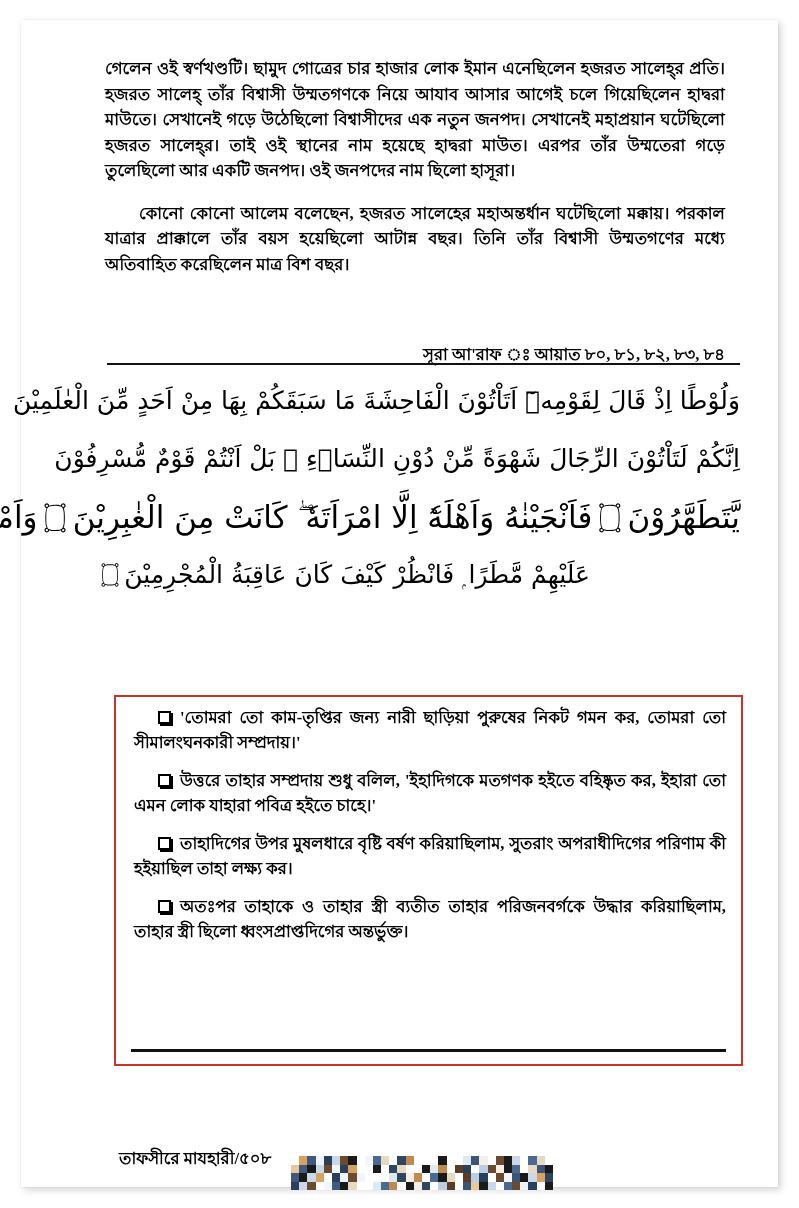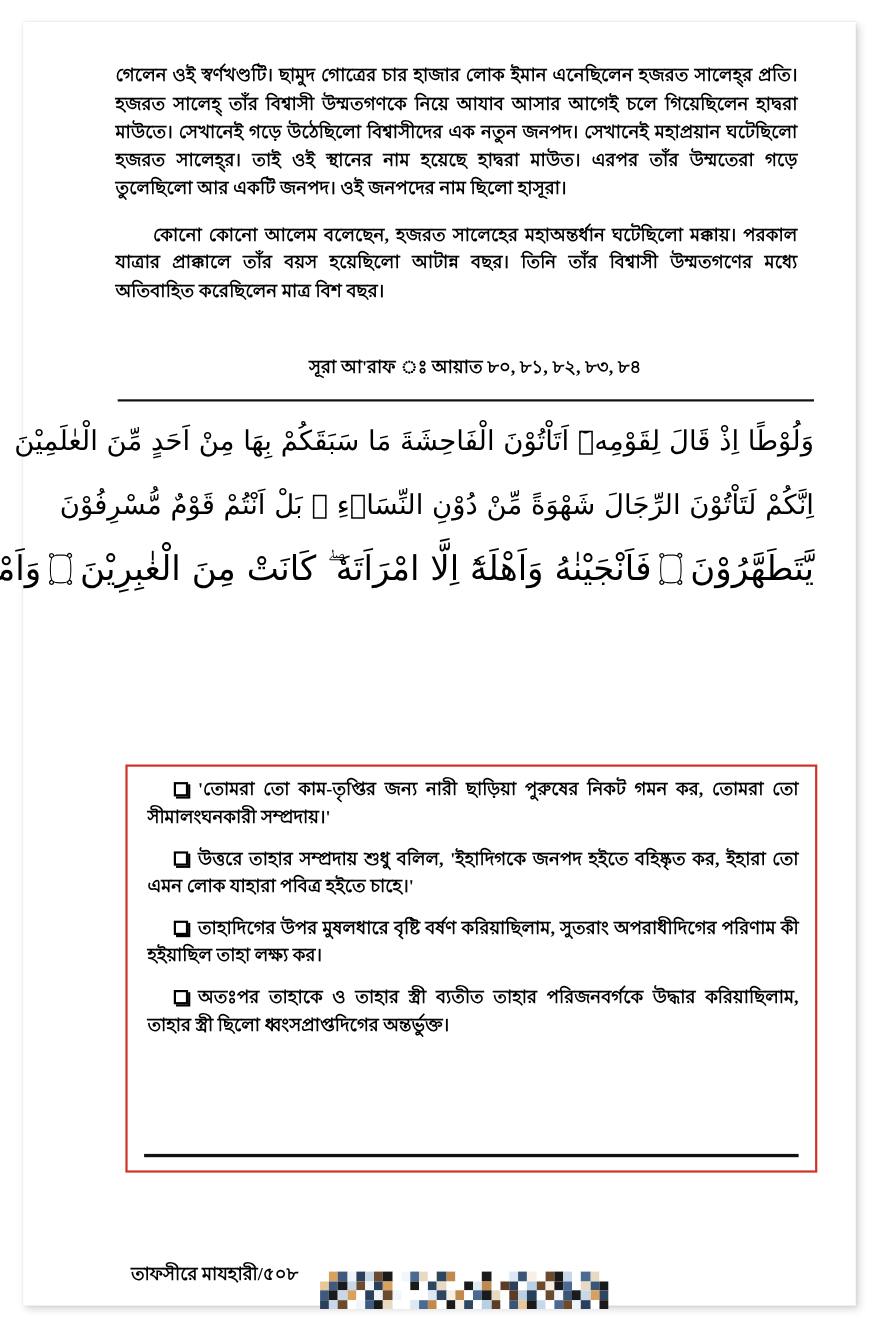--- a/index.html
+++ b/index.html
@@ -55,26 +55,26 @@
     line-height: 25.5px;
     letter-spacing: 0.1px;
   }
   .para + .para { margin-top: 17px; }
   .para.indent { text-indent: 34px; }
   .para:last-child { text-align: justify; }
 
   #surah-ref {
     position: absolute;
     left: 84px;
-    top: 302px;
+    top: 323px;
     width: 620px;
     font-size: 16.5px;
     line-height: 24px;
     text-indent: 34px;
-    text-align: center;
+    text-align: right;
   }
 
   
   #rule-top {
     position: absolute;
     left: 86px;
     top: 343px;
     width: 633px;
     height: 2px;
     background: #111111;
@@ -197,29 +197,30 @@
       </div>
 
       <div id="surah-ref" class="bn">সূরা আ'রাফ ঃ আয়াত ৮০, ৮১, ৮২, ৮৩, ৮৪</div>
 
       <div id="rule-top"></div>
 
       <div id="arabic-block">
         <div class="ar-line l1">وَلُوْطًا اِذْ قَالَ لِقَوْمِهٖٓ اَتَاْتُوْنَ الْفَاحِشَةَ مَا سَبَقَكُمْ بِهَا مِنْ اَحَدٍ مِّنَ الْعٰلَمِيْنَ</div>
         <div class="ar-line l2">اِنَّكُمْ لَتَاْتُوْنَ الرِّجَالَ شَهْوَةً مِّنْ دُوْنِ النِّسَاۤءِ ۝ بَلْ اَنْتُمْ قَوْمٌ مُّسْرِفُوْنَ</div>
         <div class="ar-line l4">يَّتَطَهَّرُوْنَ ۝ فَاَنْجَيْنٰهُ وَاَهْلَهٗٓ اِلَّا امْرَاَتَهٗ ۖ كَانَتْ مِنَ الْغٰبِرِيْنَ ۝ وَاَمْطَرْنَا</div>
+        <div class="ar-line l5">عَلَيْهِمْ مَّطَرًا ۭ فَانْظُرْ كَيْفَ كَانَ عَاقِبَةُ الْمُجْرِمِيْنَ ۝</div>
       </div>
 
       <div id="translation-box">
         <div id="translation-inner">
           <p class="tr-para">
             <span class="box-glyph"></span><span>'তোমরা তো কাম-তৃপ্তির জন্য নারী ছাড়িয়া পুরুষের নিকট গমন কর, তোমরা তো সীমালংঘনকারী সম্প্রদায়।'</span>
           </p>
           <p class="tr-para">
-            <span class="box-glyph"></span><span>উত্তরে তাহার সম্প্রদায় শুধু বলিল, 'ইহাদিগকে জনপদ হইতে বহিষ্কৃত কর, ইহারা তো এমন লোক যাহারা পবিত্র হইতে চাহে।'</span>
+            <span class="box-glyph"></span><span>উত্তরে তাহার সম্প্রদায় শুধু বলিল, 'ইহাদিগকে মতগণক হইতে বহিষ্কৃত কর, ইহারা তো এমন লোক যাহারা পবিত্র হইতে চাহে।'</span>
           </p>
           <p class="tr-para">
             <span class="box-glyph"></span><span>তাহাদিগের উপর মুষলধারে বৃষ্টি বর্ষণ করিয়াছিলাম, সুতরাং অপরাধীদিগের পরিণাম কী হইয়াছিল তাহা লক্ষ্য কর।</span>
           </p>
           <p class="tr-para">
             <span class="box-glyph"></span><span>অতঃপর তাহাকে ও তাহার স্ত্রী ব্যতীত তাহার পরিজনবর্গকে উদ্ধার করিয়াছিলাম, তাহার স্ত্রী ছিলো ধ্বংসপ্রাপ্তদিগের অন্তর্ভুক্ত।</span>
           </p>
         </div>
         <div id="rule-box-bottom"></div>
       </div>

